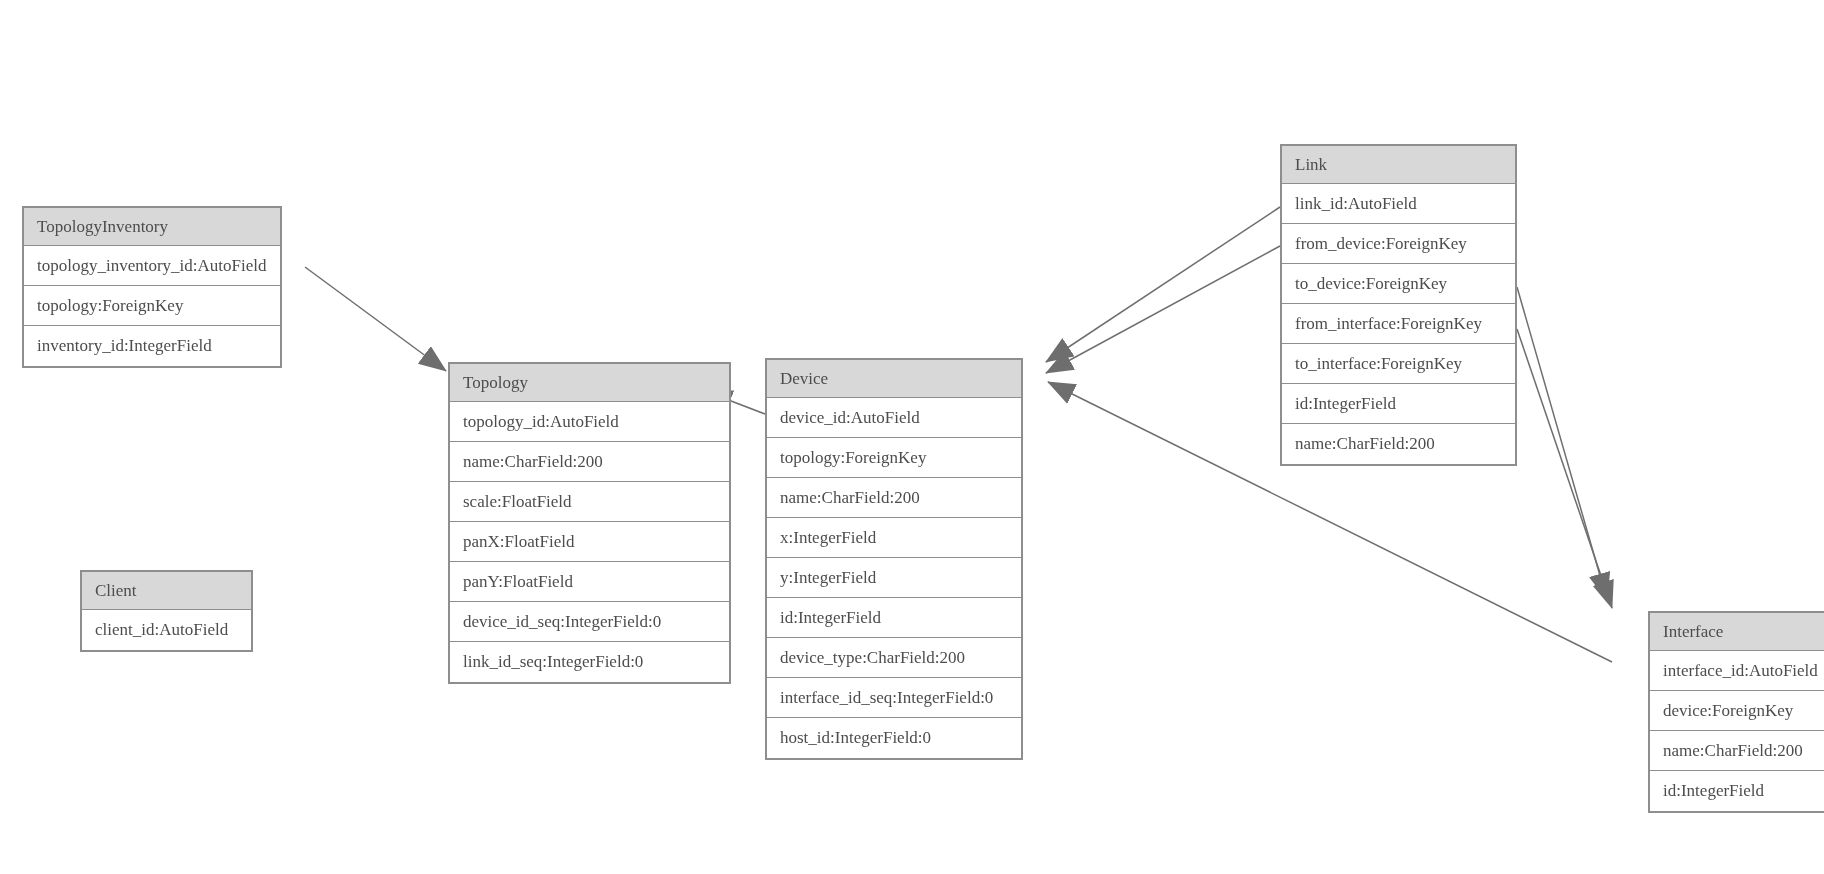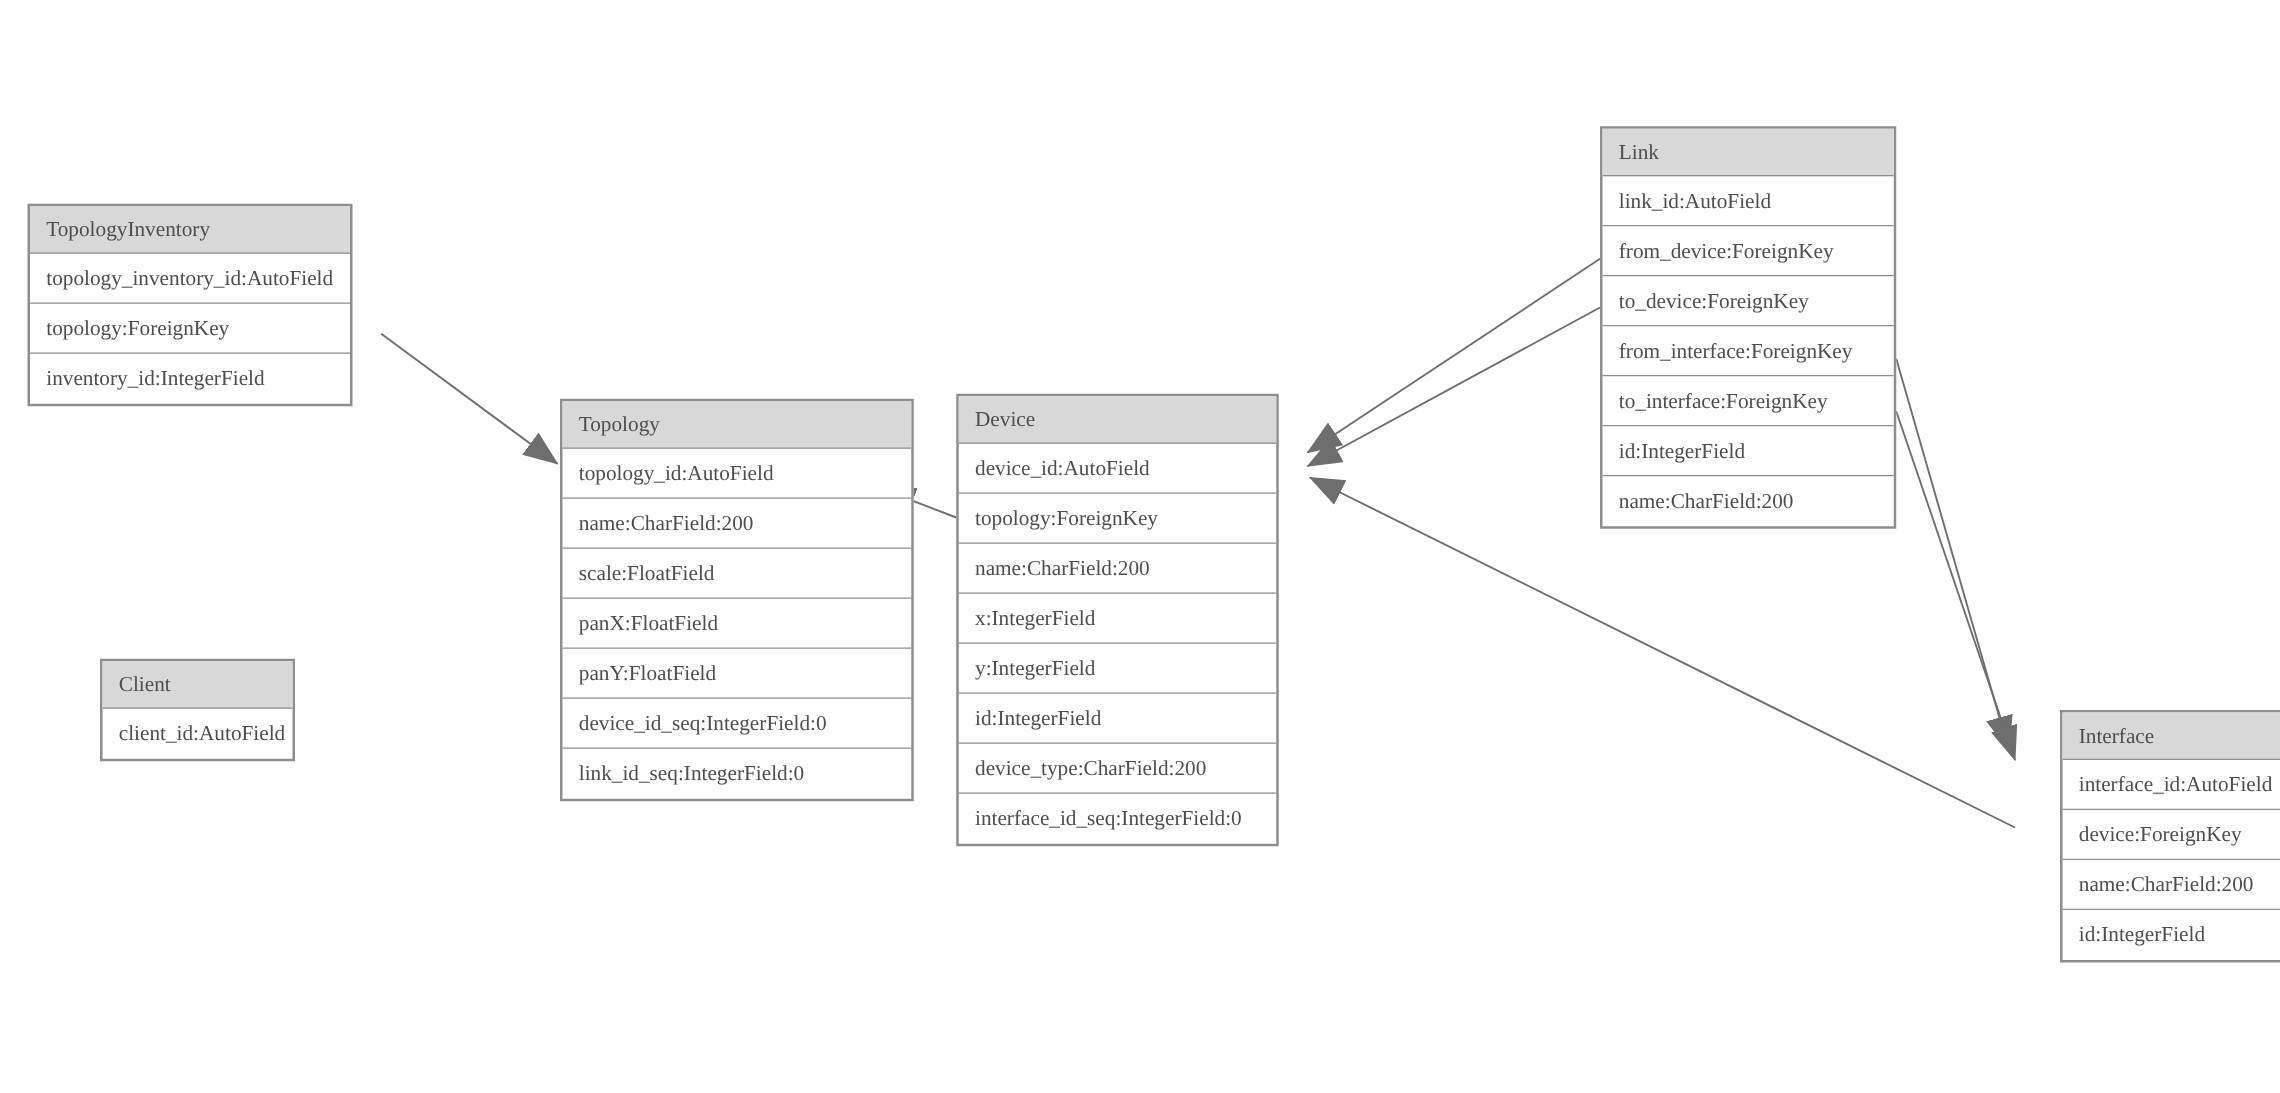--- a/index.html
+++ b/index.html
@@ -19,20 +19,21 @@
   }
   #edges{position:absolute;left:0;top:0;width:1824px;height:874px;}
   #tables-layer{position:absolute;left:0;top:0;width:1824px;height:874px;}
   .entity{
     position:absolute;
     background:var(--bg);
     border:2px solid var(--border);
     box-sizing:border-box;
     color:var(--text);
     font-size:17px;
+    margin-top:43px;
   }
   .entity-header{
     background:var(--header-fill);
     height:38px;
     line-height:38px;
     padding-left:13px;
     border-bottom:1.5px solid var(--border);
     box-sizing:border-box;
     white-space:nowrap;
     overflow:hidden;
@@ -77,34 +78,35 @@
       <div class="entity" style="left: 448px; top: 319px; width: 283px;">
         <div class="entity-header">Topology</div>
         <div class="entity-row">topology_id:AutoField</div>
         <div class="entity-row">name:CharField:200</div>
         <div class="entity-row">scale:FloatField</div>
         <div class="entity-row">panX:FloatField</div>
         <div class="entity-row">panY:FloatField</div>
         <div class="entity-row">device_id_seq:IntegerField:0</div>
         <div class="entity-row">link_id_seq:IntegerField:0</div>
       </div>
-      <div class="entity" style="left: 80px; top: 527px; width: 156px;">
+      <div class="entity" style="left: 80px; top: 527px; width: 173px;">
         <div class="entity-header">Client</div>
         <div class="entity-row">client_id:AutoField</div>
       </div>
       <div class="entity" style="left: 765px; top: 315px; width: 258px;">
         <div class="entity-header">Device</div>
         <div class="entity-row">device_id:AutoField</div>
         <div class="entity-row">topology:ForeignKey</div>
         <div class="entity-row">name:CharField:200</div>
         <div class="entity-row">x:IntegerField</div>
         <div class="entity-row">y:IntegerField</div>
         <div class="entity-row">id:IntegerField</div>
         <div class="entity-row">device_type:CharField:200</div>
         <div class="entity-row">interface_id_seq:IntegerField:0</div>
+        <div class="entity-row">host_id:IntegerField:0</div>
       </div>
       <div class="entity" style="left: 1280px; top: 101px; width: 237px;">
         <div class="entity-header">Link</div>
         <div class="entity-row">link_id:AutoField</div>
         <div class="entity-row">from_device:ForeignKey</div>
         <div class="entity-row">to_device:ForeignKey</div>
         <div class="entity-row">from_interface:ForeignKey</div>
         <div class="entity-row">to_interface:ForeignKey</div>
         <div class="entity-row">id:IntegerField</div>
         <div class="entity-row">name:CharField:200</div>

